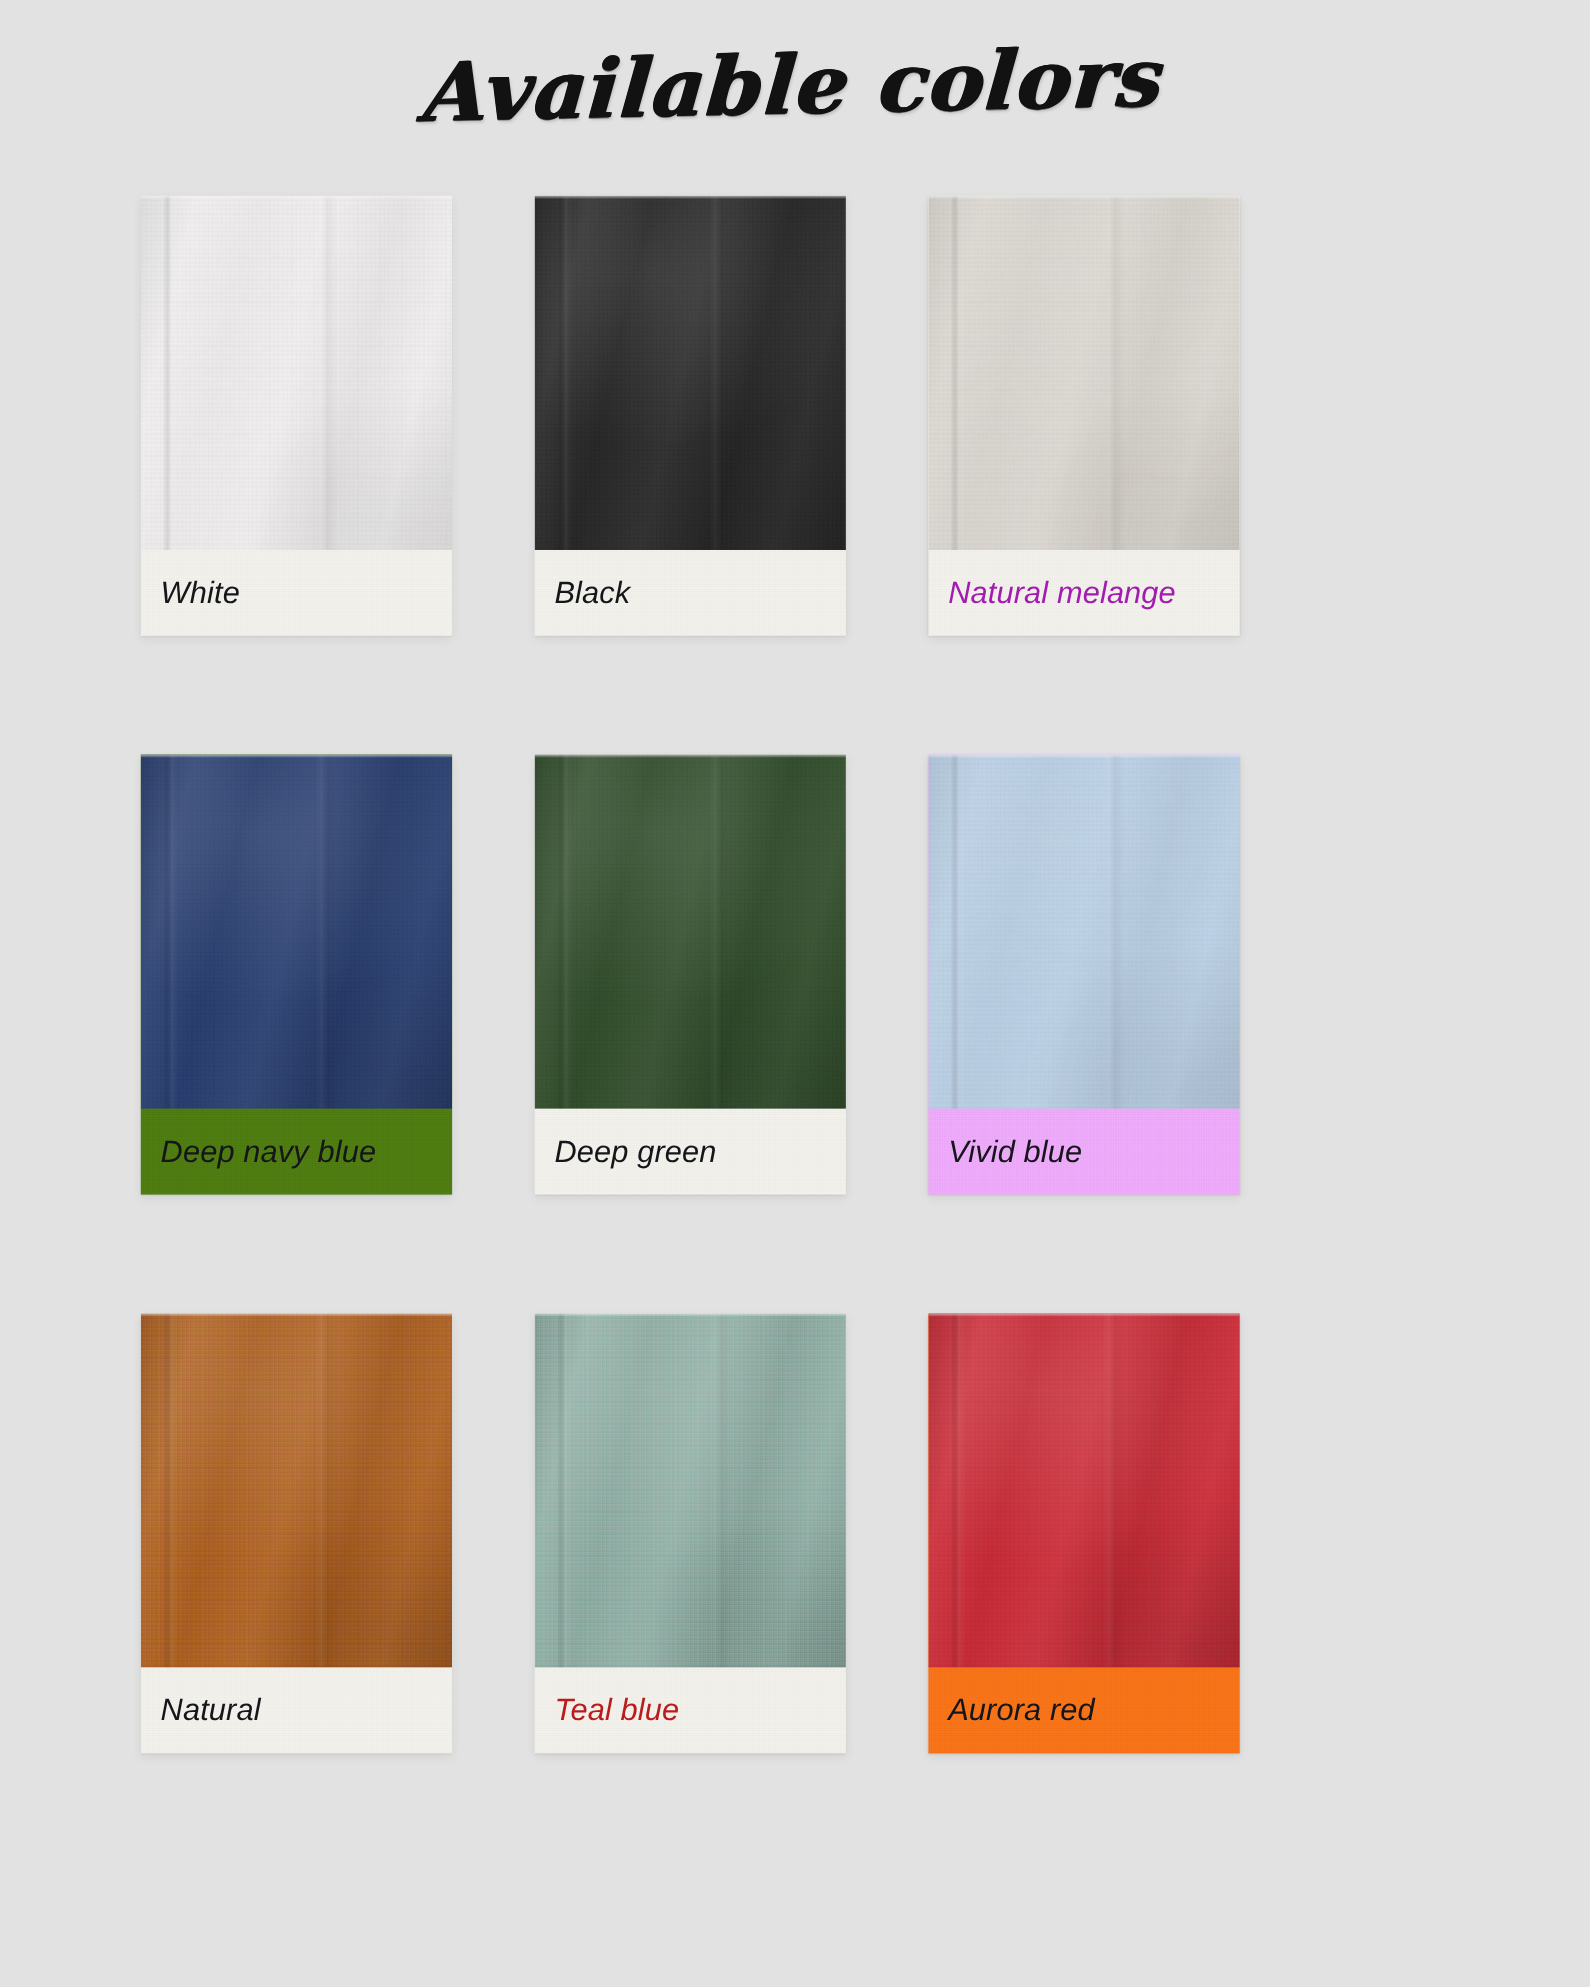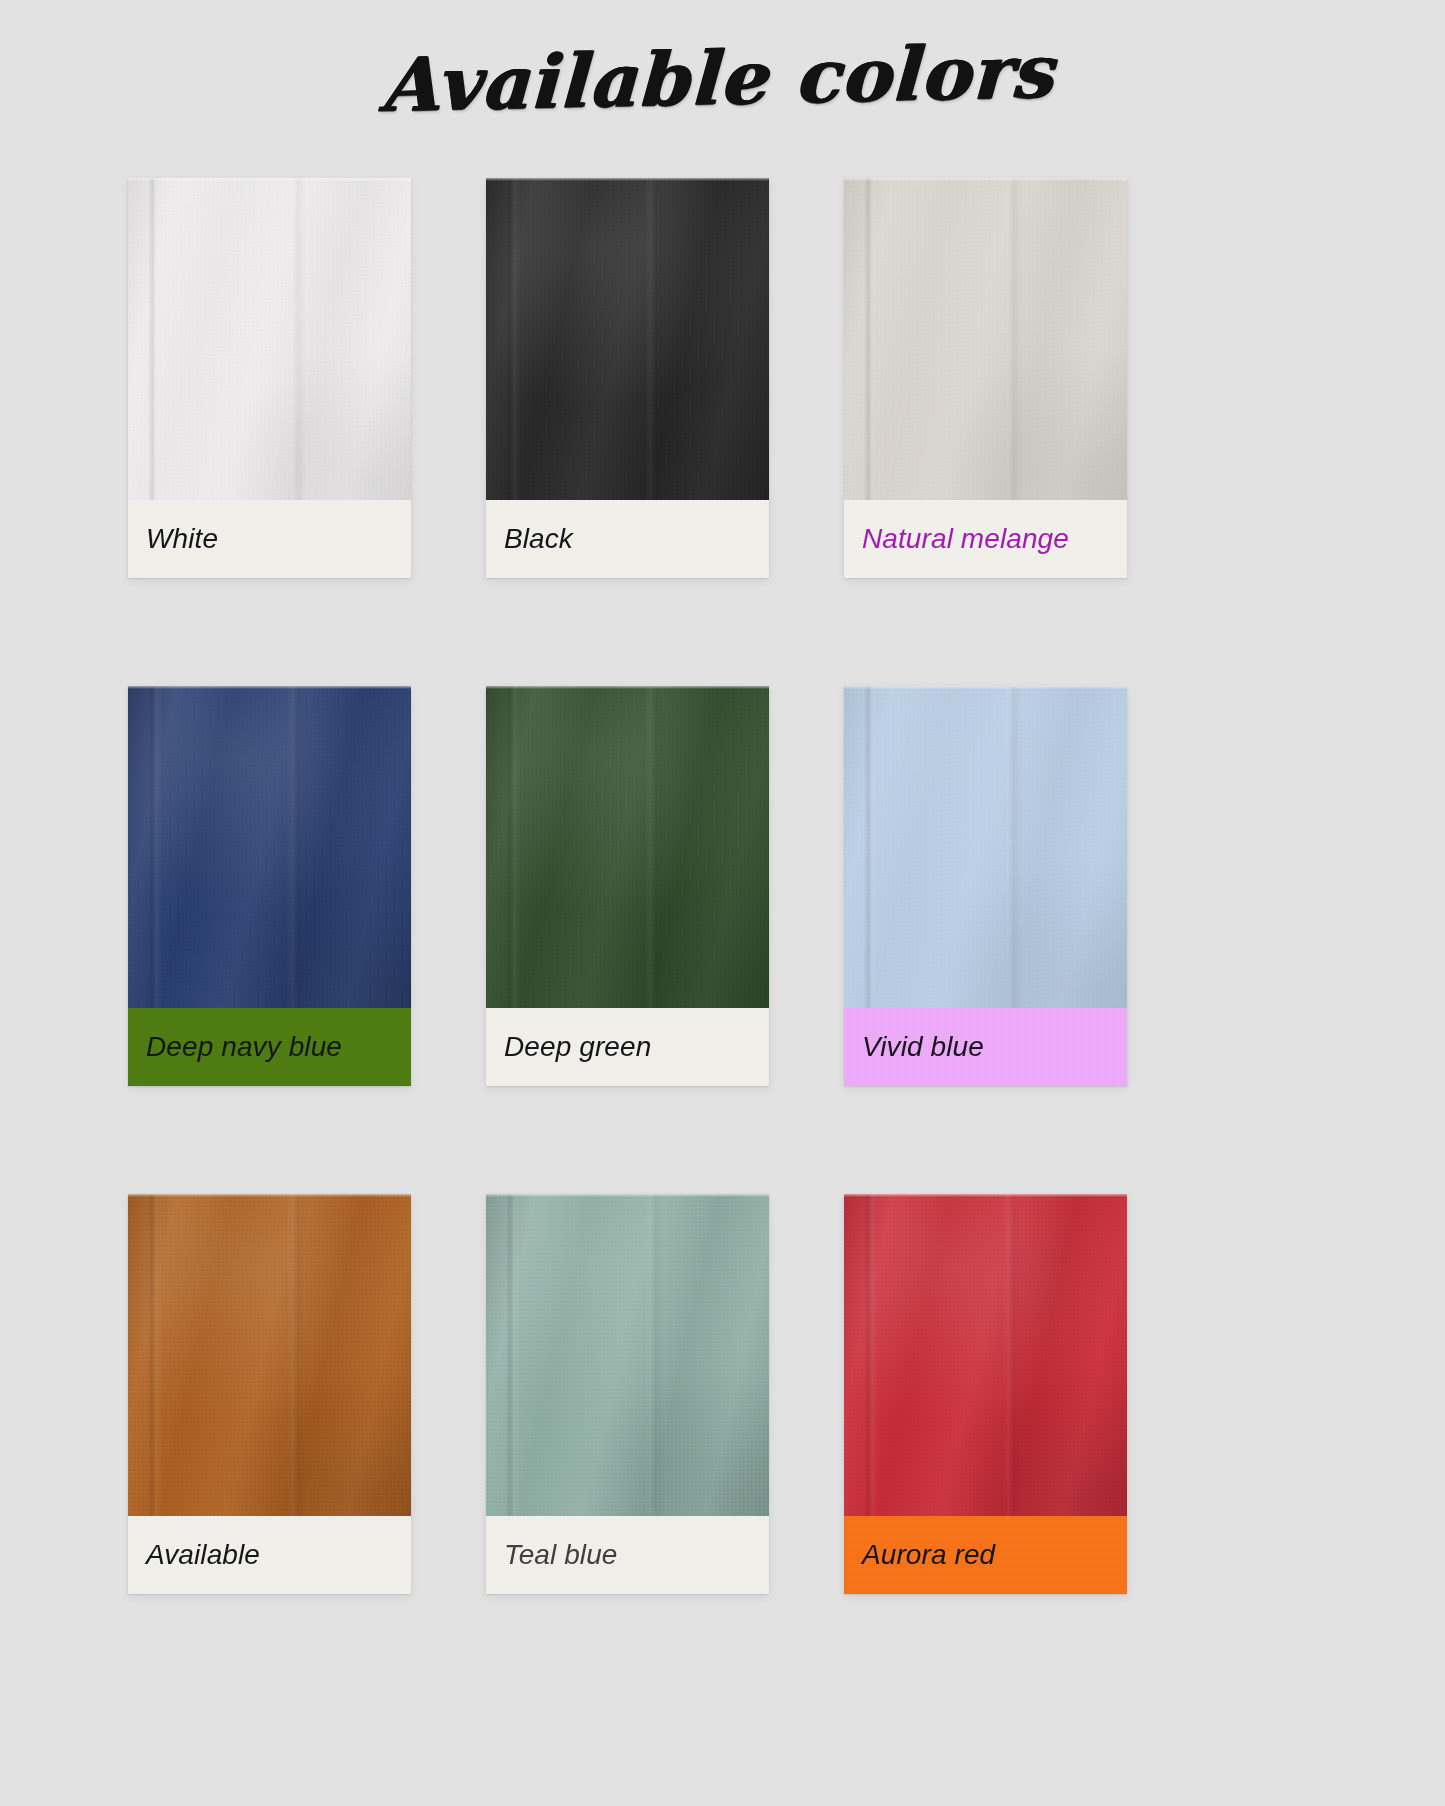--- a/index.html
+++ b/index.html
@@ -255,33 +255,33 @@
       </div>
       <div class="card mid" style="background: rgb(243, 242, 237);">
         <div class="swatch">
           <div class="base" style="background: rgb(176, 96, 31);"></div>
           <div class="folds"></div>
           <div class="weave"></div>
           <div class="crease"></div>
           <div class="topedge"></div>
         </div>
         <div class="label-band">
-          <span class="label" style="color: rgb(21, 22, 26);">Available</span>
+          <span class="label" style="color: rgb(21, 22, 26);">Natural</span>
         </div>
       </div>
       <div class="card mid" style="background: rgb(243, 242, 237);">
         <div class="swatch">
           <div class="base" style="background: rgb(145, 177, 167);"></div>
           <div class="folds"></div>
           <div class="weave"></div>
           <div class="crease"></div>
           <div class="topedge"></div>
         </div>
         <div class="label-band">
-          <span class="label" style="color: #404040;">Teal blue</span>
+          <span class="label" style="color: #b91c1c;">Teal blue</span>
         </div>
       </div>
       <div class="card mid" style="background: #f97316;">
         <div class="swatch">
           <div class="base" style="background: rgb(204, 42, 54);"></div>
           <div class="folds"></div>
           <div class="weave"></div>
           <div class="crease"></div>
           <div class="topedge"></div>
         </div>

